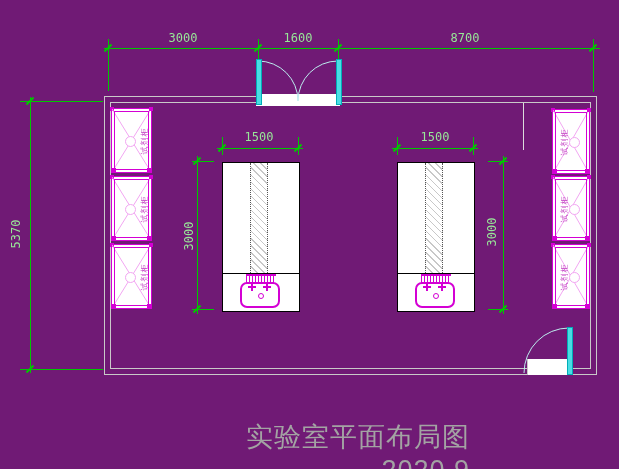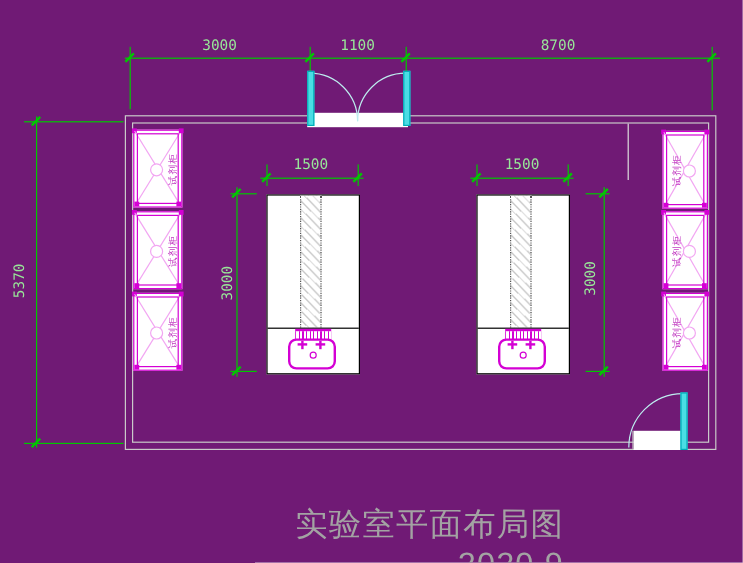--- a/index.html
+++ b/index.html
@@ -70,21 +70,21 @@
   <div class="dl-h" style="left:104px;top:48px;width:496px"></div>
   <div class="dl-v" style="left:108px;top:39px;height:52px"></div>
   <div class="dl-v" style="left:258px;top:39px;height:21px"></div>
   <div class="dl-v" style="left:338px;top:39px;height:21px"></div>
   <div class="dl-v" style="left:593px;top:39px;height:53px"></div>
   <div class="tick" style="left:103px;top:47px"></div>
   <div class="tick" style="left:253px;top:47px"></div>
   <div class="tick" style="left:333px;top:47px"></div>
   <div class="tick" style="left:588px;top:47px"></div>
   <div class="dimtext" style="left:153px;top:31px">3000</div>
-  <div class="dimtext" style="left:268px;top:31px">1100</div>
+  <div class="dimtext" style="left:268px;top:31px">1600</div>
   <div class="dimtext" style="left:435px;top:31px">8700</div>
 
   <div class="dl-v" style="left:30px;top:97px;height:276px"></div>
   <div class="dl-h" style="left:20px;top:101px;width:83px"></div>
   <div class="dl-h" style="left:20px;top:369px;width:83px"></div>
   <div class="tick" style="left:25px;top:100px"></div>
   <div class="tick" style="left:25px;top:368px"></div>
   <div class="dimtext rot" style="left:-14px;top:227px">5370</div>
 
   <div class="dl-h" style="left:217px;top:148px;width:86px"></div>

